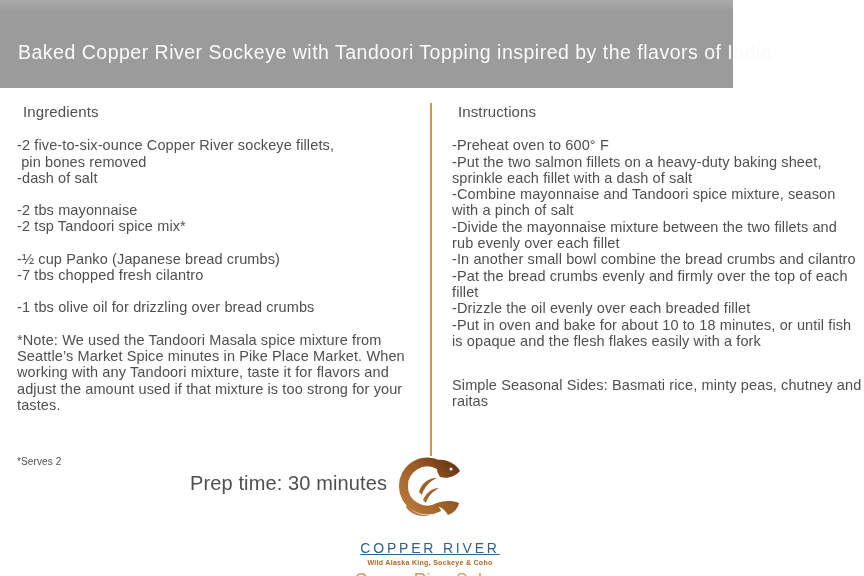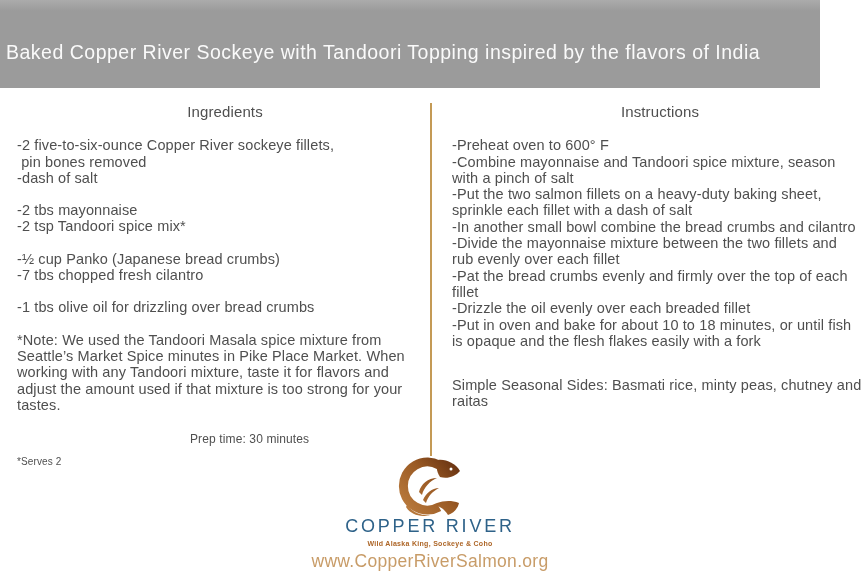--- a/index.html
+++ b/index.html
@@ -6,44 +6,44 @@
     --header-bg:#9b9b9b; --header-text:#fafafa; --text:#4f4f4f;
     --accent:#c49a55; --brand-blue:#2e6289; --tagline-copper:#ad6526;
     --link-copper:#c89c68; --fish-dark:#63300f; --fish-copper:#c08142;
   }
   html,body{margin:0;padding:0;background:#ffffff;}
   .page{
     position:relative; width:864px; height:576px; background:#ffffff;
     overflow:hidden; font-family:"Liberation Sans",sans-serif; color:var(--text);
   }
   .header{
-    position:absolute; left:0; top:0; width:820px; height:88px; box-sizing:border-box;
+    position:absolute; left:0; top:0; width:733px; height:88px; box-sizing:border-box;
     background:linear-gradient(to bottom,#ababab 0px,var(--header-bg) 11px);
     color:var(--header-text); font-size:19.5px; font-weight:400; letter-spacing:.5px;
-    padding:41px 10px 0 6px; white-space:nowrap;
+    padding:41px 10px 0 18px; white-space:nowrap;
   }
   .divider{
     position:absolute; left:430px; top:103px; width:2px; height:353px;
     background:var(--accent);
   }
   .col{position:absolute; top:104px; font-size:14.5px; line-height:16.3px; letter-spacing:.12px;}
   .col-left{left:17px; width:410px;}
   .col-right{left:452px; width:410px;}
-  .col-heading{font-size:15px; padding-left:6px; margin:0 0 17px 0;text-align:center;}
+  .col-heading{font-size:15px; padding-left:6px; margin:0 0 17px 0;}
   .group{white-space:pre-wrap; margin:16px 0 15px 0;}
   .note{white-space:pre-wrap; margin-top:16px;}
   .step{white-space:pre-wrap;}
   .sides{margin-top:28px;}
   .footer-serves{position:absolute; left:17px; top:456px; font-size:10px; letter-spacing:.12px;}
-  .footer-prep{position:absolute; left:190px; top:432px; font-size:12px; letter-spacing:.12px;}
+  .footer-prep{position:absolute; left:190px; top:472px; font-size:20px; letter-spacing:.12px;}
   .logo{
     position:absolute; left:430px; top:456px; transform:translateX(-50%);
     display:flex; flex-direction:column; align-items:center; width:260px; text-align:center;
   }
-  .logo-name{color:var(--brand-blue); font-size:18px; letter-spacing:2.8px; margin-top:0; white-space:nowrap;}
+  .logo-name{color:var(--brand-blue); font-size:14px; letter-spacing:2.8px; margin-top:24px; white-space:nowrap;text-decoration:underline;}
   .logo-tagline{color:var(--tagline-copper); font-size:7px; font-weight:bold; letter-spacing:.3px; margin-top:3px; white-space:nowrap;}
   .logo-site{color:var(--link-copper); font-size:17.5px; letter-spacing:.3px; margin-top:4px; white-space:nowrap; text-decoration:none; cursor:pointer;}
   .fish-svg{display:block;}
 </style>
 </head>
 <body>
 
 <div class="page">
 
   <div class="header">Baked Copper River Sockeye with Tandoori Topping inspired by the flavors of India</div>
@@ -64,24 +64,24 @@
         <div class="group">-1 tbs olive oil for drizzling over bread crumbs</div>
       </div>
     <div class="note">*Note: We used the Tandoori Masala spice mixture from Seattle’s Market Spice minutes in Pike Place Market. When working with any Tandoori mixture, taste it for flavors and adjust the amount used if that mixture is too strong for your tastes.</div>
   </div>
 
   <div class="col col-right">
     <div class="col-heading">Instructions</div>
     <div>
 
     <div class="step">-Preheat oven to 600° F</div>
+        <div class="step">-Put the two salmon fillets on a heavy-duty baking sheet, sprinkle each fillet with a dash of salt</div>
         <div class="step">-Combine mayonnaise and Tandoori spice mixture, season with a pinch of salt</div>
-        <div class="step">-Put the two salmon fillets on a heavy-duty baking sheet, sprinkle each fillet with a dash of salt</div>
+        <div class="step">-Divide the mayonnaise mixture between the two fillets and rub evenly over each fillet</div>
         <div class="step">-In another small bowl combine the bread crumbs and cilantro</div>
-        <div class="step">-Divide the mayonnaise mixture between the two fillets and rub evenly over each fillet</div>
         <div class="step">-Pat the bread crumbs evenly and firmly over the top of each fillet</div>
         <div class="step">-Drizzle the oil evenly over each breaded fillet</div>
         <div class="step">-Put in oven and bake for about 10 to 18 minutes, or until fish is opaque and the flesh flakes easily with a fork</div>
       </div>
     <div class="sides">Simple Seasonal Sides: Basmati rice, minty peas, chutney and raitas</div>
   </div>
 
   <div class="footer-serves">*Serves 2</div>
   <div class="footer-prep">Prep time: 30 minutes</div>
 

